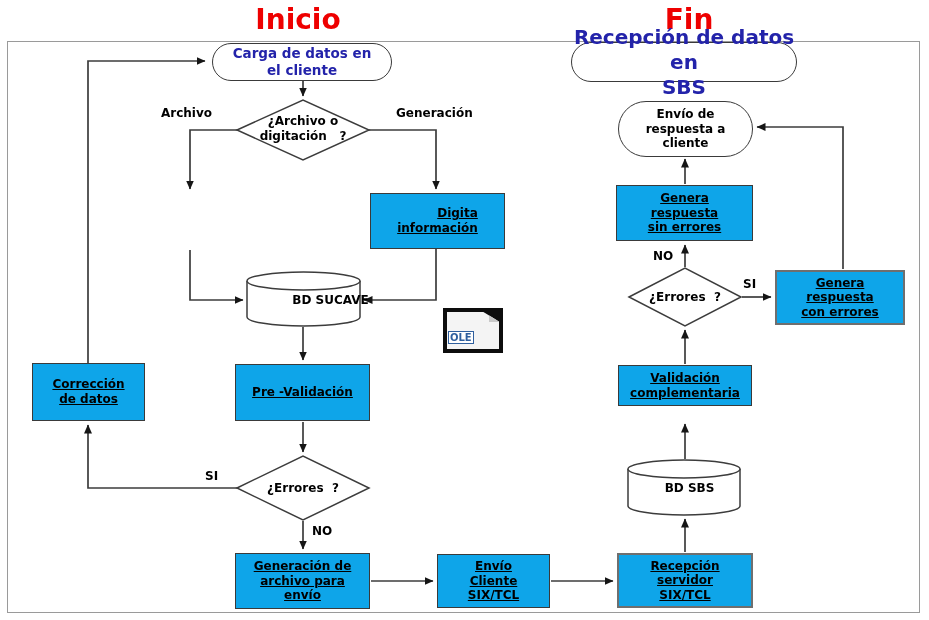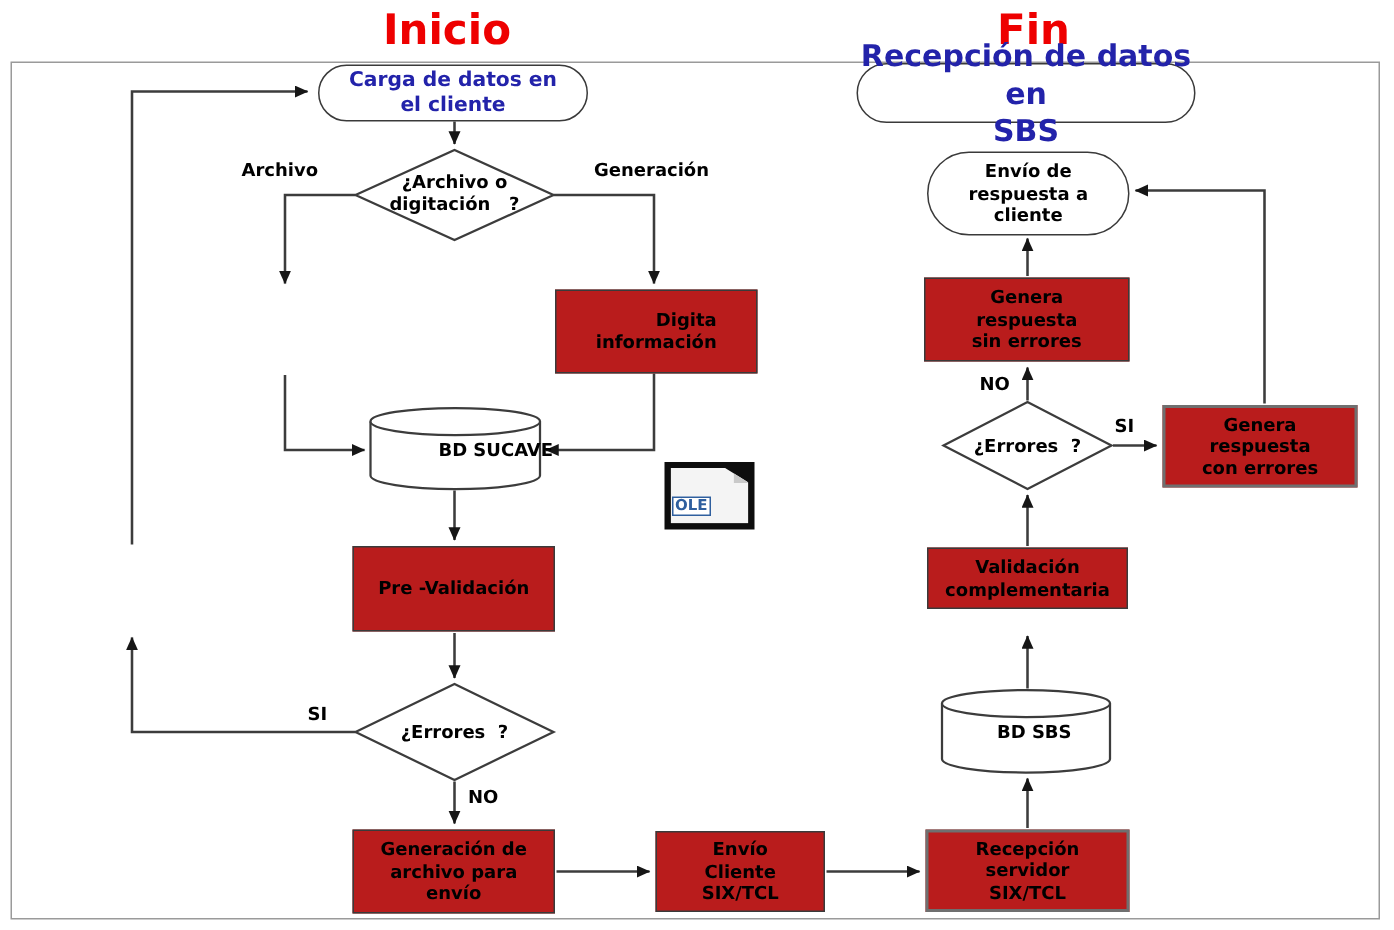--- a/index.html
+++ b/index.html
@@ -16,21 +16,21 @@
     border:1px solid #9a9a9a;background:transparent;box-sizing:border-box;
   }
   svg.layer{position:absolute;left:0;top:0;z-index:1;}
   .connector{fill:none;stroke:var(--line-color,#3c3c3c);stroke-width:1.7;}
   .shape{fill:#ffffff;stroke:var(--line-color,#3c3c3c);stroke-width:1.5;}
   .node{
     position:absolute;z-index:2;display:flex;align-items:center;justify-content:center;
     text-align:center;font-weight:bold;font-size:12px;line-height:1.22;
     white-space:pre-line;color:#000;box-sizing:border-box;
   }
-  .box{background:#b91c1c;border:1.6px solid #3a3a3a;}
+  .box{background:#0ea5e9;border:1.6px solid #3a3a3a;text-decoration:underline;}
   .box.thick{border:2.5px solid #6f6f6f;}
   .stadium{background:#fff;border:1.6px solid #3a3a3a;border-radius:20px;}
   .stadium.big-radius{border-radius:28px;}
   .terminator{color:var(--terminator-text,#2323aa);font-size:14px;line-height:1.25;}
   .overlay{background:transparent;border:none;}
   .edge-label{
     position:absolute;z-index:2;font-weight:bold;font-size:12px;color:#000;
     white-space:nowrap;
   }
   .ole{
@@ -101,20 +101,22 @@
 el cliente</div>
   <div class="node stadium terminator" style="left:571px;top:42px;width:226px;height:40px;font-size:20px;">Recepción de datos en
 SBS</div>
   <div class="node stadium big-radius" style="left:618px;top:101px;width:135px;height:56px;">Envío de
 respuesta a
 cliente</div>
 
   <div class="node box" style="left:370px;top:193px;width:135px;height:56px;text-align:right;">Digita
 información</div>
   <div class="node box" style="left:235px;top:364px;width:135px;height:57px;">Pre -Validación</div>
+  <div class="node box" style="left:32px;top:363px;width:113px;height:58px;">Corrección
+de datos</div>
   <div class="node box" style="left:235px;top:553px;width:135px;height:56px;">Generación de
 archivo para
 envío</div>
   <div class="node box" style="left:437px;top:554px;width:113px;height:54px;">Envío
 Cliente
 SIX/TCL</div>
   <div class="node box thick" style="left:617px;top:553px;width:136px;height:55px;">Recepción
 servidor
 SIX/TCL</div>
   <div class="node box" style="left:616px;top:185px;width:137px;height:56px;">Genera

